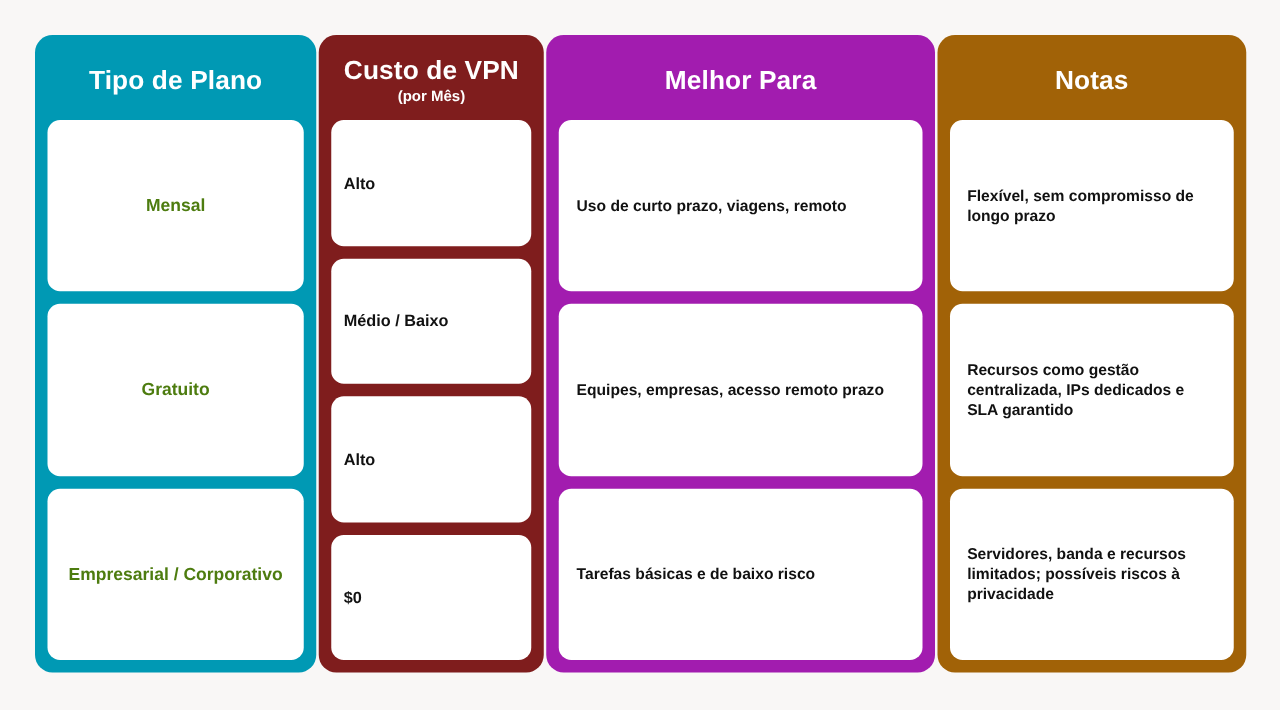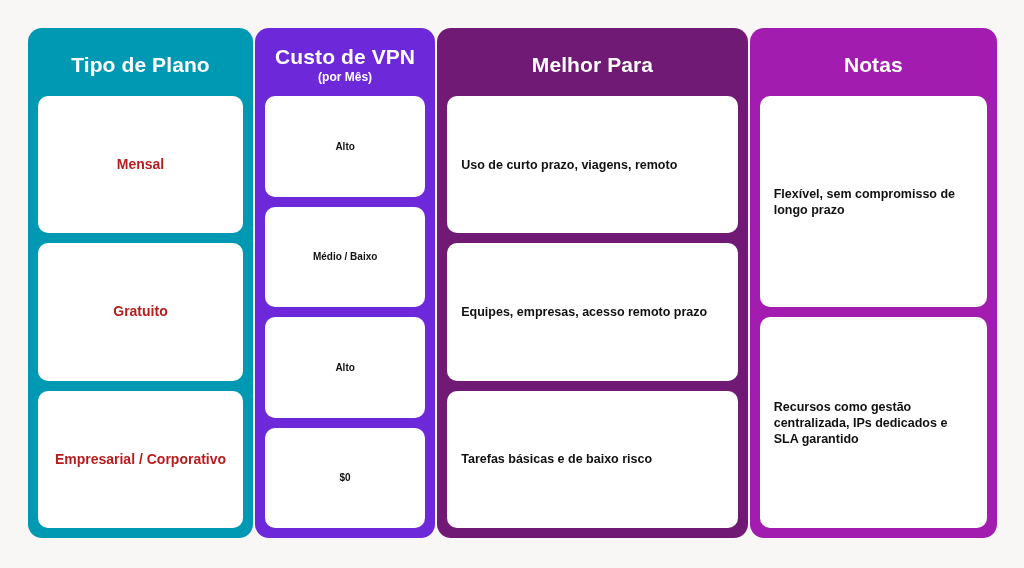--- a/index.html
+++ b/index.html
@@ -25,23 +25,23 @@
   }
   .column {
     border-radius: 14px;
     box-sizing: border-box;
     display: flex;
     flex-direction: column;
     height: 510px;
     padding: 10px 10px 10px 10px;
   }
   .col-0 { width: 231px; background: #0099b4; }
-  .col-1 { width: 185px; background: #6d28d9; }
-  .col-2 { width: 319px; background: #701a75; }
-  .col-3 { width: 254px; background: #a21caf; }
+  .col-1 { width: 185px; background: #7f1d1d; }
+  .col-2 { width: 319px; background: #a21caf; }
+  .col-3 { width: 254px; background: #a16207; }
 
   .col-header {
     height: 58px;
     flex: 0 0 auto;
     display: flex;
     flex-direction: column;
     align-items: center;
     justify-content: center;
     color: #ffffff;
     text-align: center;
@@ -80,32 +80,31 @@
     width: 100%;
     font-size: 13px;
     font-weight: bold;
     line-height: 17px;
     color: #000000;
   }
 
   
   .col-0 .cell { justify-content: center; padding: 8px 10px; }
   .col-0 .cell-text {
-    color: #b91c1c;
+    color: #4d7c0f;
     text-align: center;
     font-size: 14px;
     line-height: 19px;
   }
 
   
   .col-1 .cell { justify-content: center; padding: 8px 10px; }
   .col-1 .cell-text {
     color: #111111;
-    text-align: center;
-    font-size: 10px;
+    font-size: 13px;
   }
 
   
   .col-2 .cell, .col-3 .cell { justify-content: flex-start; padding: 8px 14px; }
   .col-2 .cell-text, .col-3 .cell-text {
     text-align: left;
     color: #111111;
     font-size: 12.5px;
     line-height: 16px;
   }
@@ -174,16 +173,19 @@
     <div class="col-header">
       <div class="title">Notas</div>
     </div>
     <div class="cells">
       <div class="cell">
         <div class="cell-text">Flexível, sem compromisso de longo prazo</div>
       </div>
       <div class="cell">
         <div class="cell-text">Recursos como gestão centralizada, IPs dedicados e SLA garantido</div>
       </div>
+      <div class="cell">
+        <div class="cell-text">Servidores, banda e recursos limitados; possíveis riscos à privacidade</div>
+      </div>
     </div>
   </div>
 
 </div>
 
 </body></html>

